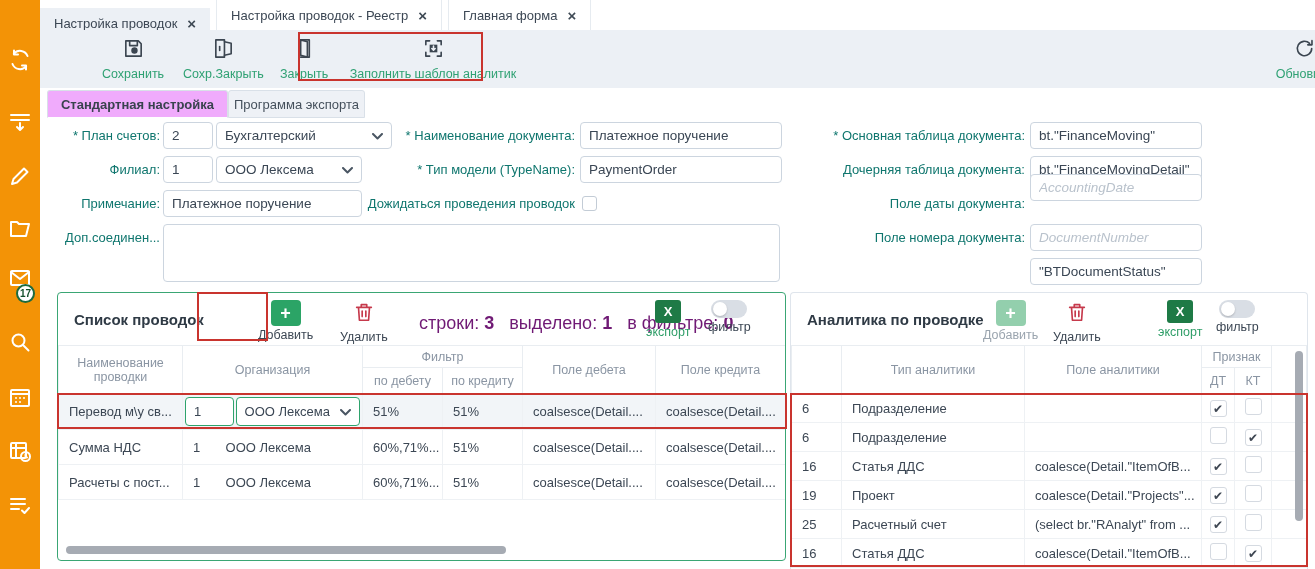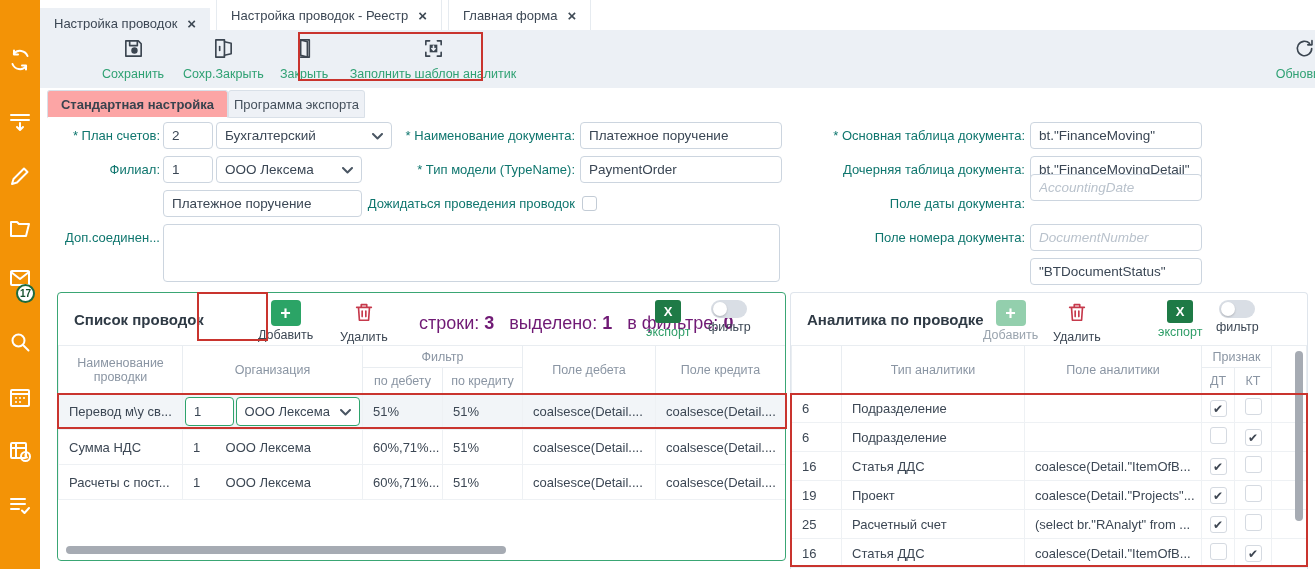--- a/index.html
+++ b/index.html
@@ -26,21 +26,21 @@
   .tb-btn { position:absolute; top:7px; display:flex; flex-direction:column; align-items:center; gap:3px; cursor:pointer; }
   .tb-btn svg { width:23px; height:23px; stroke:#3b4550; fill:none; stroke-width:1.7; stroke-linecap:round; stroke-linejoin:round; }
   .tb-btn .lbl { font-size:12.5px; color:#2fa173; white-space:nowrap; }
 
   
   .ann { position:absolute; border:2px solid #C9342E; pointer-events:none; z-index:30; }
 
   
   .subtab { position:absolute; height:28px; display:flex; align-items:center; justify-content:center;
             font-size:13px; font-weight:700; color:#39434e; border:1px solid #d9e0e8; border-radius:3px 3px 0 0; }
-  .subtab.active { background:#fca5a5; border-bottom:1px solid #fff; }
+  .subtab.active { background:#f0abfc; border-bottom:1px solid #fff; }
   .subtab.inactive { background:#eef1f6; font-weight:400; color:#45505c; }
 
   
   .flabel { position:absolute; font-size:13px; color:#0f766e; text-align:right; line-height:27px; white-space:nowrap; }
   .finput { position:absolute; height:27px; border:1px solid #ccd5df; border-radius:4px; padding:0 8px;
             font-size:13.5px; color:#3a4654; font-family:"Liberation Sans", sans-serif; background:#fff; }
   .finput::placeholder { color:#b9c2cc; font-style:italic; }
   .fselect { position:absolute; height:27px; border:1px solid #ccd5df; border-radius:4px; background:#fff;
              display:flex; align-items:center; justify-content:space-between; padding:0 8px; font-size:13.5px; color:#3a4654; cursor:pointer; }
   .chev svg { width:11px; height:7px; stroke:#4a5663; stroke-width:2; fill:none; stroke-linecap:round; stroke-linejoin:round; }
@@ -207,20 +207,21 @@
 
   <div class="flabel" style="left:30px;top:156px;width:130px">Филиал:</div>
   <input class="finput" style="left: 163px; top: 156px; width: 50px;" value="1">
   <div class="fselect" style="left:216px;top:156px;width:146px">
     <span>ООО Лексема</span>
     <span class="chev"><svg viewBox="0 0 11 7">
           <path d="M1 1l4.5 4.5L10 1"></path>
         </svg></span>
   </div>
 
+  <div class="flabel" style="left:30px;top:190px;width:130px">Примечание:</div>
   <input class="finput" style="left: 163px; top: 190px; width: 199px;" value="Платежное поручение">
 
   <div class="flabel" style="left:30px;top:224px;width:130px">Доп.соединен...</div>
   <div class="ftextarea" style="left:163px;top:224px;width:617px;height:58px"></div>
 
   <div class="flabel" style="left:360px;top:122px;width:215px">* Наименование документа:</div>
   <input class="finput" style="left: 580px; top: 122px; width: 202px;" value="Платежное поручение">
 
   <div class="flabel" style="left:360px;top:156px;width:215px">* Тип модели (TypeName):</div>
   <input class="finput" style="left: 580px; top: 156px; width: 202px;" value="PaymentOrder">

